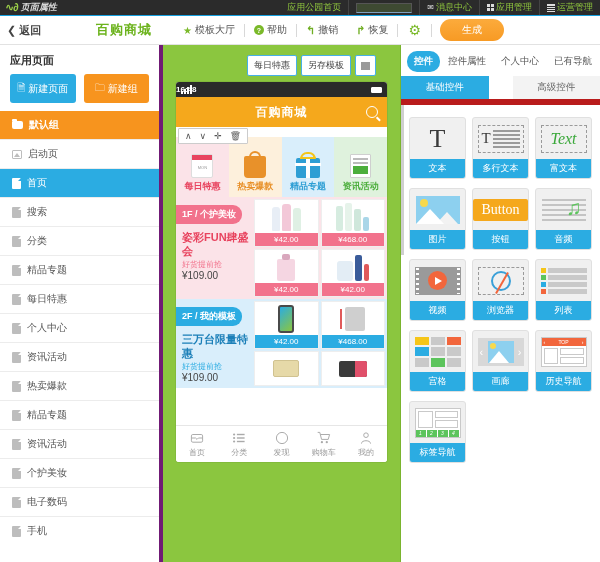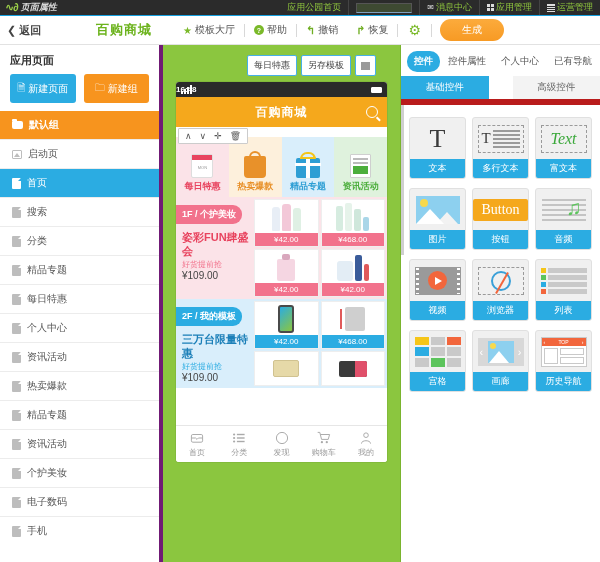--- a/index.html
+++ b/index.html
@@ -777,16 +777,36 @@
                   <span class="c1"></span>
                   <span class="c2">
                     <i></i>
                     <i></i>
                   </span>
                 </span>
               </span>
             </div>
             <div class="w-label">历史导航</div>
           </div>
+          <div class="widget">
+            <div class="w-pic">
+              <span class="ic-tab">
+                <span class="top">
+                  <span class="a"></span>
+                  <span class="b">
+                    <i></i>
+                    <i></i>
+                  </span>
+                </span>
+                <span class="bot">
+                  <i>1</i>
+                  <i>2</i>
+                  <i>3</i>
+                  <i>4</i>
+                </span>
+              </span>
+            </div>
+            <div class="w-label">标签导航</div>
+          </div>
         </div>
     </div>
   </div>
 </div>
 
 </body></html>

